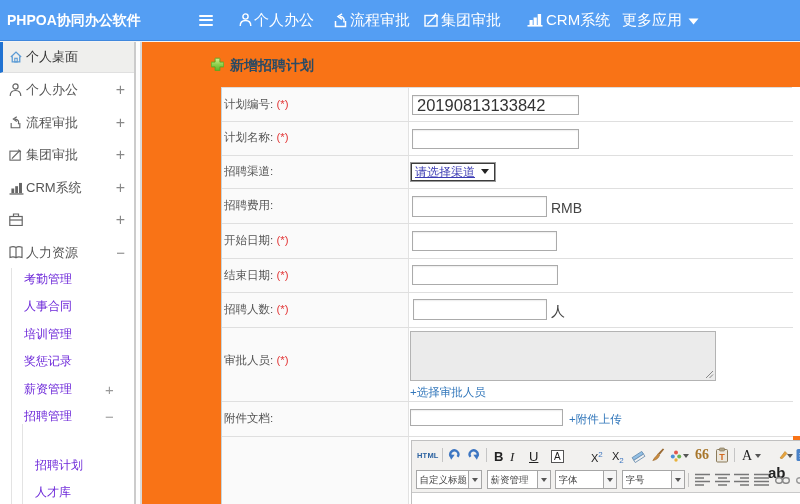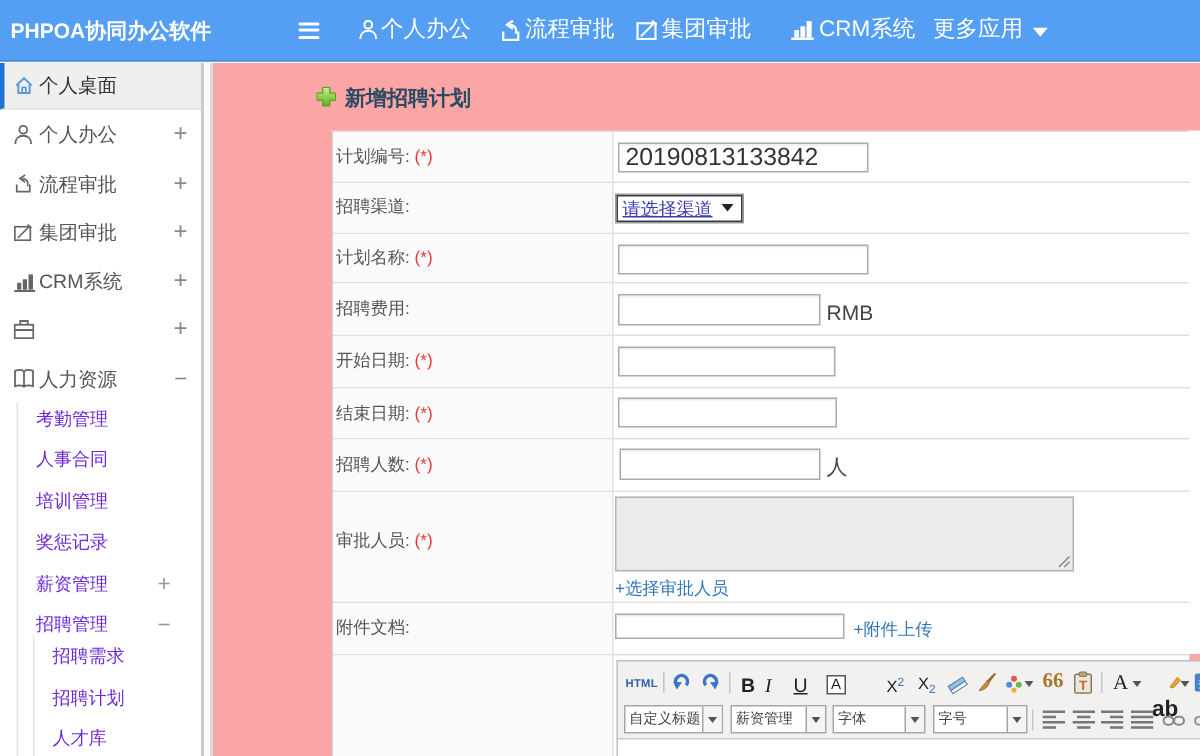--- a/index.html
+++ b/index.html
@@ -14,21 +14,21 @@
 #sideactive { position:absolute; left:0; top:0; width:134px; height:31px; background:#efefed; border-left:3px solid #2173d2; border-bottom:1px solid #e0e0e0; }
 #sideactive span { position:absolute; left:23px; top:0; line-height:30px; font-size:13px; color:#333; }
 .s1 { position:absolute; left:0; width:134px; height:32px; }
 .s1 .txt { position:absolute; left:26px; top:0; line-height:32px; font-size:13px; color:#555; }
 .s1 .exp { position:absolute; right:9px; top:0; line-height:32px; font-size:16px; font-weight:300; color:#888; }
 .s1 svg, #sideactive svg { position:absolute; left:9px; }
 .s2 { position:absolute; left:0; width:134px; height:27px; }
 .s2 .txt { position:absolute; left:24px; top:0; line-height:27px; font-size:12px; color:#6d28d9; }
 .s2 .exp { position:absolute; left:105px; top:0; line-height:27px; font-size:15px; font-weight:300; color:#999; }
 .vline { position:absolute; width:1px; background:#e3e3e3; }
-#content { position:absolute; left:141.5px; top:42px; width:658.5px; height:462px; background:#fca5a5; }
+#content { position:absolute; left:141.5px; top:42px; width:658.5px; height:462px; background:#f97316; }
 #title { position:absolute; left:69.5px; top:15px; }
 #title .plus { position:absolute; left:0px; top:0px; width:13px; height:14px; }
 #title .txt { position:absolute; left:19px; top:0; width:200px; font-size:14px; font-weight:bold; color:#2b4a63; white-space:nowrap; }
 #formtbl { position:absolute; left:79.5px; top:45px; width:571px; border-top:1px solid #dcdcdc; border-left:1px solid #c6d4da; }
 .frow { position:relative; width:571px; border-bottom:1px solid #dfdfdf; background:#fff; }
 .flabel { position:absolute; left:0; top:0; bottom:0; width:187px; background:#fafafa; border-right:1px solid #e2e2e2; font-size:11.5px; color:#555; }
 .flabel span.l { position:absolute; left:2px; top:50%; margin-top:-8px; white-space:nowrap; }
 .red { color:#e33b3b; }
 .fval { position:absolute; left:188px; top:0; bottom:0; right:0; }
 .inp { position:absolute; background:#fff; border:1px solid #ababab; box-shadow:inset 0 1px 1.5px rgba(0,0,0,0.08); font-size:16.5px; color:#333; padding:0 0 0 4px; font-family:"Liberation Sans",sans-serif; }
@@ -158,23 +158,20 @@
     </div>
   <div class="s2" style="top:333.6px">
       <span class="txt">薪资管理</span>
       <span class="exp">+</span>
     </div>
   <div class="s2" style="top:361px">
       <span class="txt">招聘管理</span>
       <span class="exp">−</span>
     </div>
   <div class="vline" style="left:22px; top:382px; height:80px;"></div>
-  <div class="s2" style="top:382px">
-      <span class="txt" style="left:35px">招聘需求</span>
-    </div>
   <div class="s2" style="top:409.5px">
       <span class="txt" style="left:35px">招聘计划</span>
     </div>
   <div class="s2" style="top:437px">
       <span class="txt" style="left:35px">人才库</span>
     </div>
 </div>
 
 <div id="splitter" style="position:absolute;left:134px;top:42px;width:2px;height:462px;background:#cbcbcb;z-index:5;"></div>
 <div style="position:absolute;left:136px;top:42px;width:4px;height:462px;background:#fdfdfd;z-index:5;"></div>
@@ -200,36 +197,36 @@
     <div class="frow" style="height:34px">
       <div class="flabel">
           <span class="l">计划编号: <span class="red">(*)</span></span>
         </div>
       <div class="fval">
           <input class="inp" style="left: 2px; top: 7px; width: 167px; height: 20px;" value="20190813133842">
         </div>
     </div>
     <div class="frow" style="height:33.5px">
       <div class="flabel">
+          <span class="l">计划名称: <span class="red">(*)</span></span>
+        </div>
+      <div class="fval">
+          <input class="inp" style="left: 2px; top: 7px; width: 167px; height: 20px;">
+        </div>
+    </div>
+    <div class="frow" style="height:33.5px">
+      <div class="flabel">
           <span class="l">招聘渠道:</span>
         </div>
       <div class="fval">
         <div style="position:absolute;left:1px;top:7.5px;width:84px;height:18px;border:1px solid #3c3c3c;background:#fff;box-shadow:0 0 0 1px #9a9a9a;">
           <span style="position:absolute;left:3px;top:0;line-height:16px;font-size:12px;color:#3c3cb4;text-decoration:underline;">请选择渠道</span>
           <span style="position:absolute;left:69px;top:5px;width:0;height:0;border-left:4px solid transparent;border-right:4px solid transparent;border-top:5.5px solid #222;"></span>
         </div>
       </div>
-    </div>
-    <div class="frow" style="height:33.5px">
-      <div class="flabel">
-          <span class="l">计划名称: <span class="red">(*)</span></span>
-        </div>
-      <div class="fval">
-          <input class="inp" style="left: 2px; top: 7px; width: 167px; height: 20px;">
-        </div>
     </div>
     <div class="frow" style="height:35px">
       <div class="flabel">
           <span class="l">招聘费用:</span>
         </div>
       <div class="fval">
           <input class="inp" style="left: 2px; top: 7px; width: 135px; height: 21px;">
           <span class="aftertxt" style="left:141px;top:11px">RMB</span>
         </div>
     </div>

